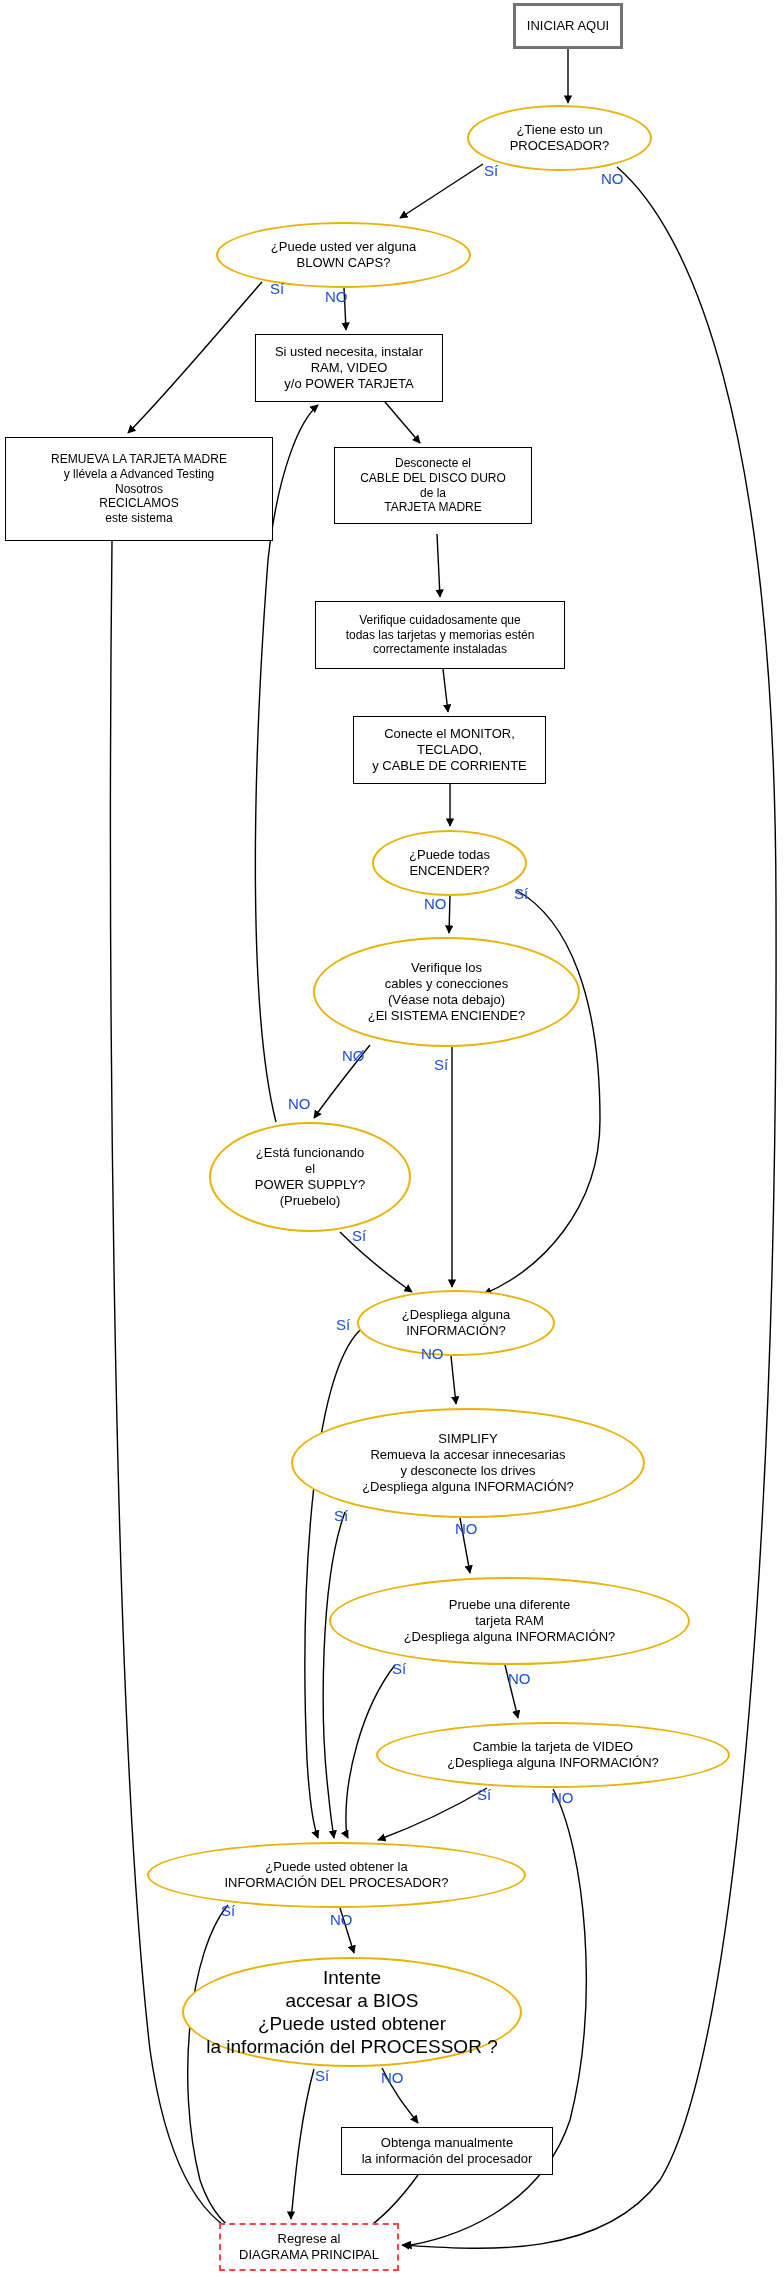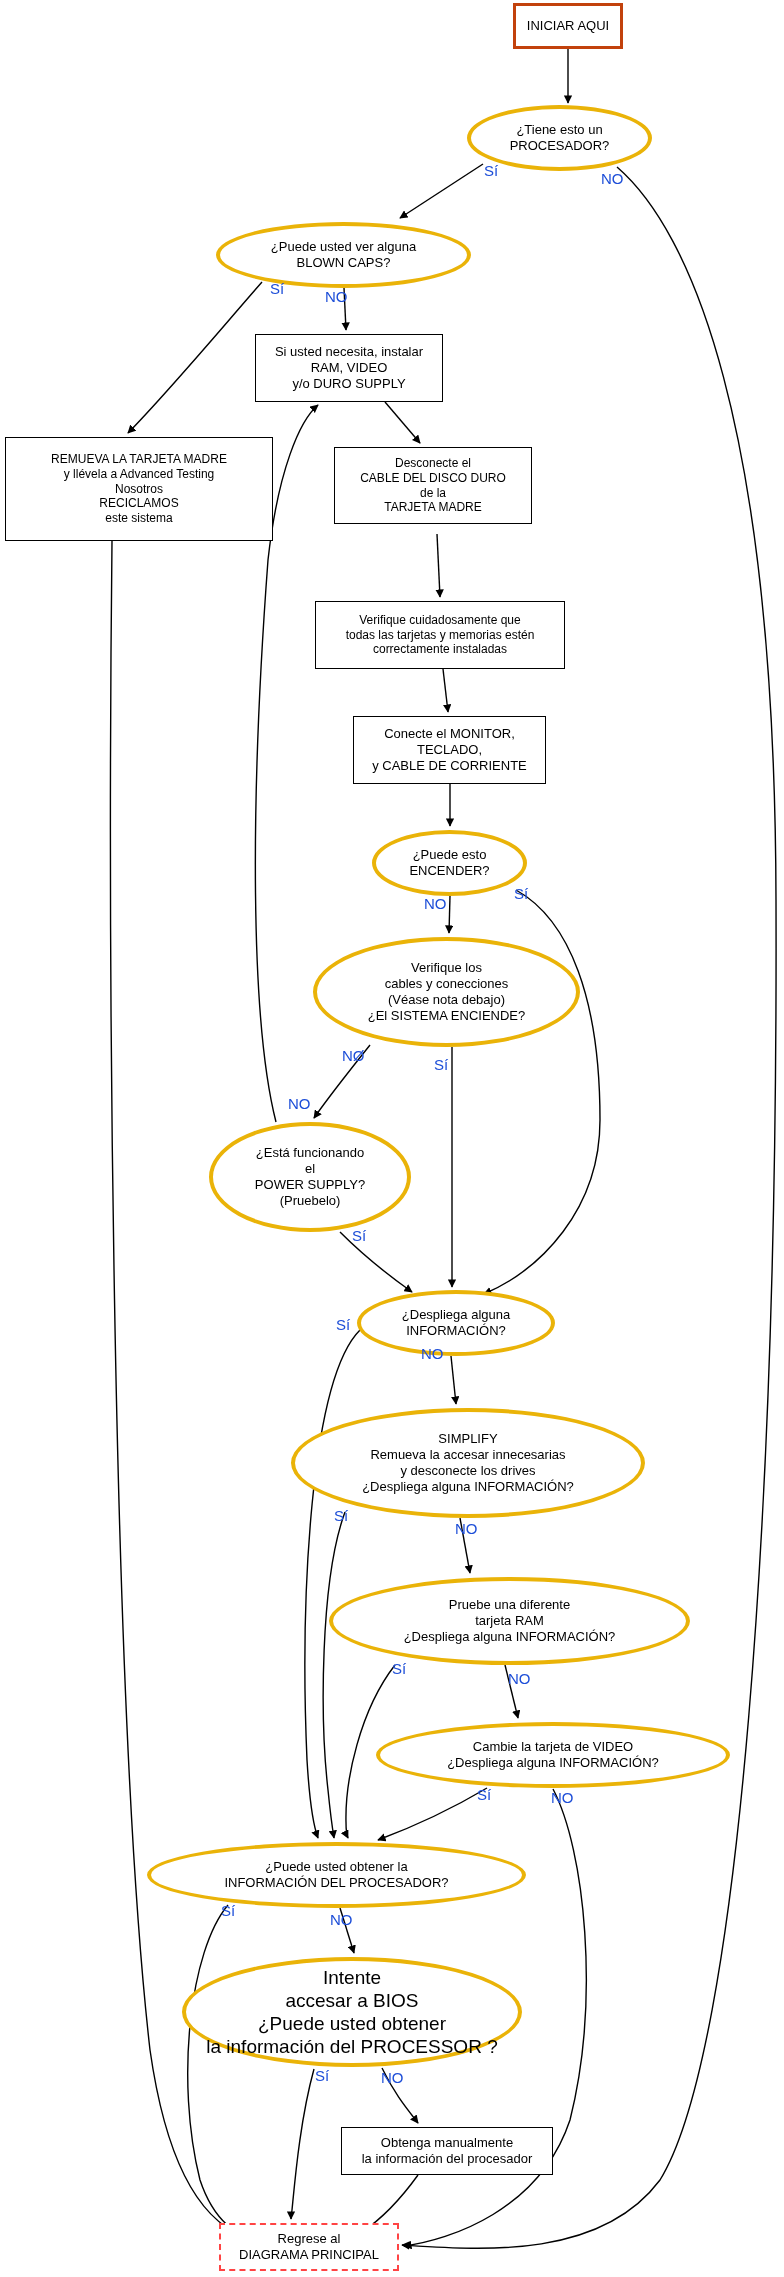--- a/index.html
+++ b/index.html
@@ -34,29 +34,29 @@
     text-align: center;
     color: #000000;
     line-height: 1.22;
     white-space: pre-line;
   }
   .node.box {
     border: 1px solid #000000;
     background: #ffffff;
   }
   .node.box-start {
-    border: 3px solid #c2410c;
+    border: 3px solid #737373;
     background: #ffffff;
   }
   .node.box-dashed {
     border: 2px dashed #ff4444;
     background: #ffffff;
   }
   .node.ellipse {
-    border: 4px solid #eab308;
+    border: 2px solid #eab308;
     border-radius: 50%;
     background: #ffffff;
   }
   .elabel {
     position: absolute;
     color: #1d4ed8;
     font-size: 15px;
     line-height: 1;
     white-space: nowrap;
   }
@@ -137,42 +137,42 @@
   <div class="node box-start" style="left:513px; top:3px; width:110px; height:46px; font-size:13px;">INICIAR AQUI</div>
 
   <div class="node ellipse" style="left:467px; top:105px; width:185px; height:66px; font-size:13px;">¿Tiene esto un
 PROCESADOR?</div>
 
   <div class="node ellipse" style="left:216px; top:222px; width:255px; height:66px; font-size:13px;">¿Puede usted ver alguna
 BLOWN CAPS?</div>
 
   <div class="node box" style="left:255px; top:334px; width:188px; height:68px; font-size:13px;">Si usted necesita, instalar
 RAM, VIDEO
-y/o DURO SUPPLY</div>
+y/o POWER TARJETA</div>
 
   <div class="node box" style="left:5px; top:437px; width:268px; height:104px; font-size:12px;">REMUEVA LA TARJETA MADRE
 y llévela a Advanced Testing
 Nosotros
 RECICLAMOS
 este sistema</div>
 
   <div class="node box" style="left:334px; top:447px; width:198px; height:77px; font-size:12px;">Desconecte el
 CABLE DEL DISCO DURO
 de la
 TARJETA MADRE</div>
 
   <div class="node box" style="left:315px; top:601px; width:250px; height:68px; font-size:12px;">Verifique cuidadosamente que
 todas las tarjetas y memorias estén
 correctamente instaladas</div>
 
   <div class="node box" style="left:353px; top:716px; width:193px; height:68px; font-size:13px;">Conecte el MONITOR,
 TECLADO,
 y CABLE DE CORRIENTE</div>
 
-  <div class="node ellipse" style="left:372px; top:830px; width:155px; height:66px; font-size:13px;">¿Puede esto
+  <div class="node ellipse" style="left:372px; top:830px; width:155px; height:66px; font-size:13px;">¿Puede todas
 ENCENDER?</div>
 
   <div class="node ellipse" style="left:209px; top:1122px; width:202px; height:110px; font-size:13px;">¿Está funcionando
 el
 POWER SUPPLY?
 (Pruebelo)</div>
 
   <div class="node ellipse" style="left:313px; top:937px; width:267px; height:110px; font-size:13px;">Verifique los
 cables y conecciones
 (Véase nota debajo)

